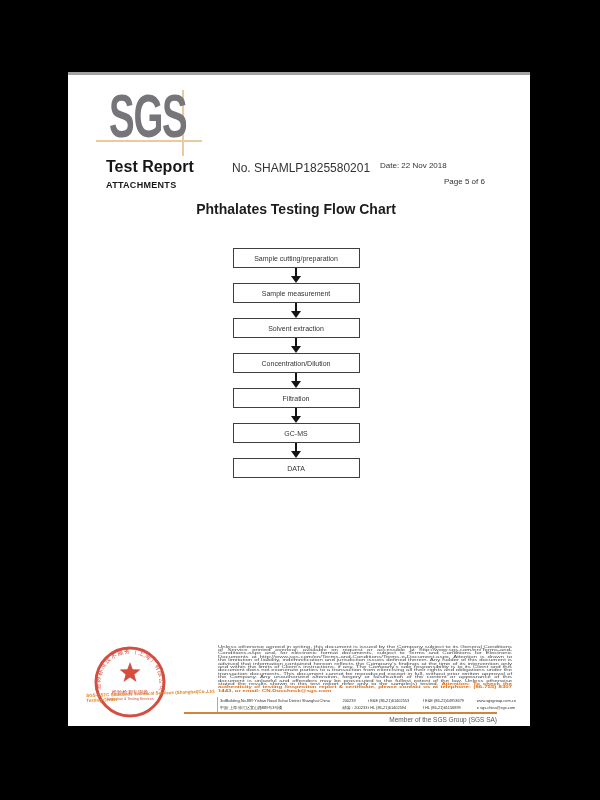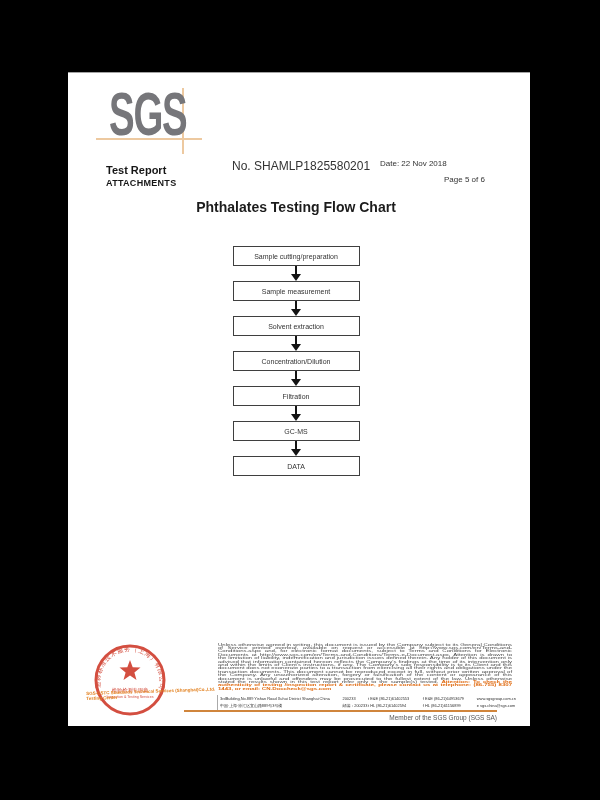--- a/index.html
+++ b/index.html
@@ -2,32 +2,32 @@
 <html><head>
 <meta charset="utf-8">
 <style>
   html,body{margin:0;padding:0;}
   body{
     width:600px;height:800px;background:#000;position:relative;overflow:hidden;
     font-family:"Liberation Sans",sans-serif;
   }
   .paper{
     position:absolute;left:68px;top:72px;width:462px;height:654px;
-    background:#ffffff;border-top:1px solid #a3a3a3;box-sizing:border-box;
+    background:#ffffff;border-top:3px solid #a3a3a3;box-sizing:border-box;
   }
   
   .logo-text{
     position:absolute;left:41px;top:10px;font-size:62px;line-height:1;
     font-weight:800;color:#76767a;letter-spacing:-2px;
     transform:scaleX(0.62);transform-origin:0 0;white-space:nowrap;
   }
   .logo-hline{position:absolute;left:28px;top:65px;width:106px;height:2px;background:#edc9a0;}
   .logo-vline{position:absolute;left:114px;top:15px;width:2px;height:66px;background:#edc9a0;}
   
-  .report-title{position:absolute;left:38px;top:83px;font-size:11px;font-weight:bold;color:#161616;margin-top:8px;}
+  .report-title{position:absolute;left:38px;top:83px;font-size:16px;font-weight:bold;color:#161616;}
   .report-no{position:absolute;left:164px;top:86px;font-size:12px;color:#333;}
   .report-date{position:absolute;left:288px;top:86px;font-size:8px;color:#333;padding-left:24px;}
   .report-page{position:absolute;left:376px;top:86px;font-size:8px;color:#333;margin-top:16px;}
   .attachments{position:absolute;left:38px;top:105px;font-size:9px;font-weight:bold;color:#161616;letter-spacing:.3px;text-align:right;}
   
   .flow-wrap{position:absolute;left:103px;top:126px;width:250px;}
   .flow-title{text-align:center;font-size:14px;font-weight:bold;color:#1c1c1c;}
   .flow-steps{margin-top:31px;}
   .flow-box{
     width:127px;height:20px;margin:0 auto;border:1px solid #3f3f3f;box-sizing:border-box;

